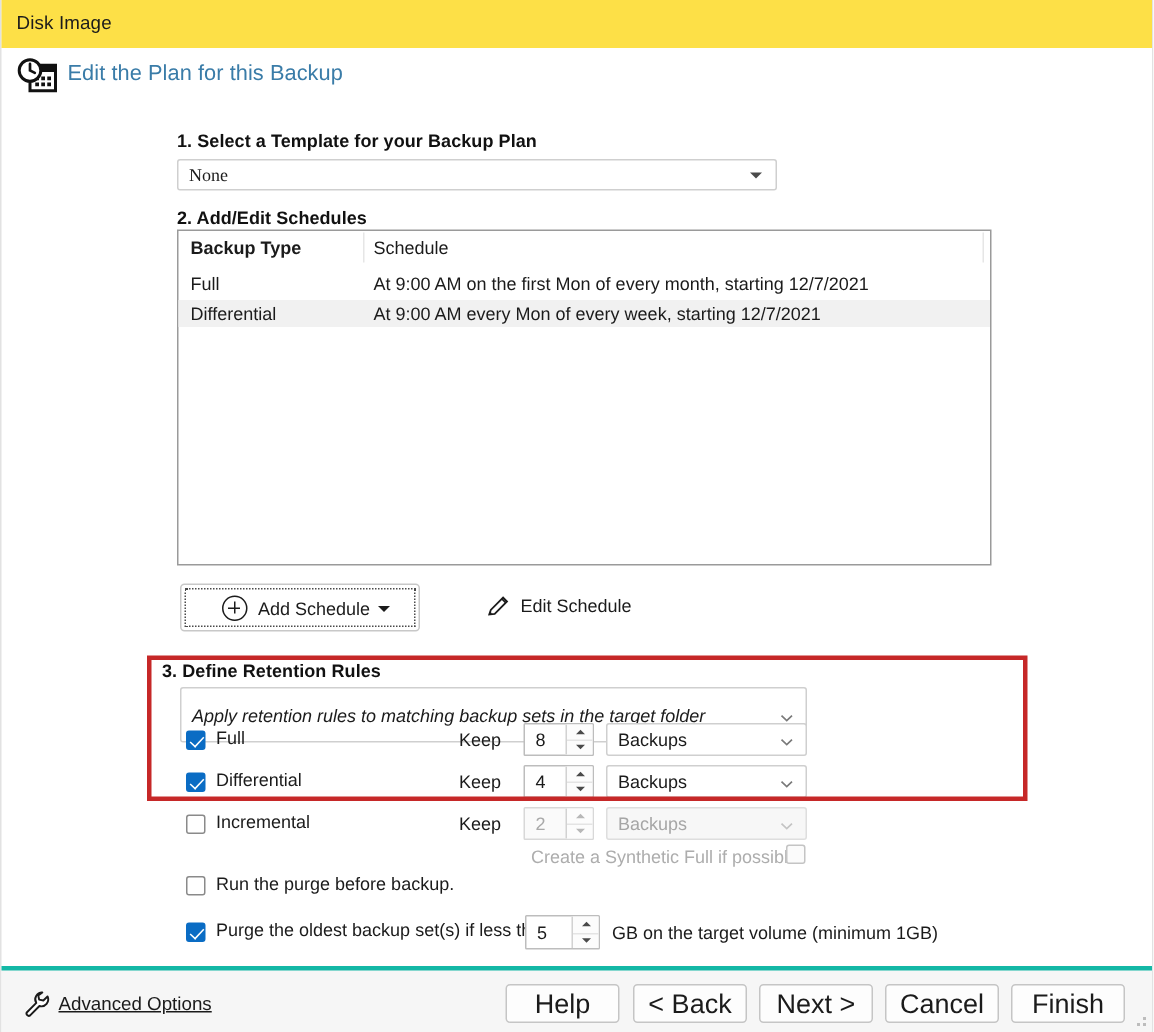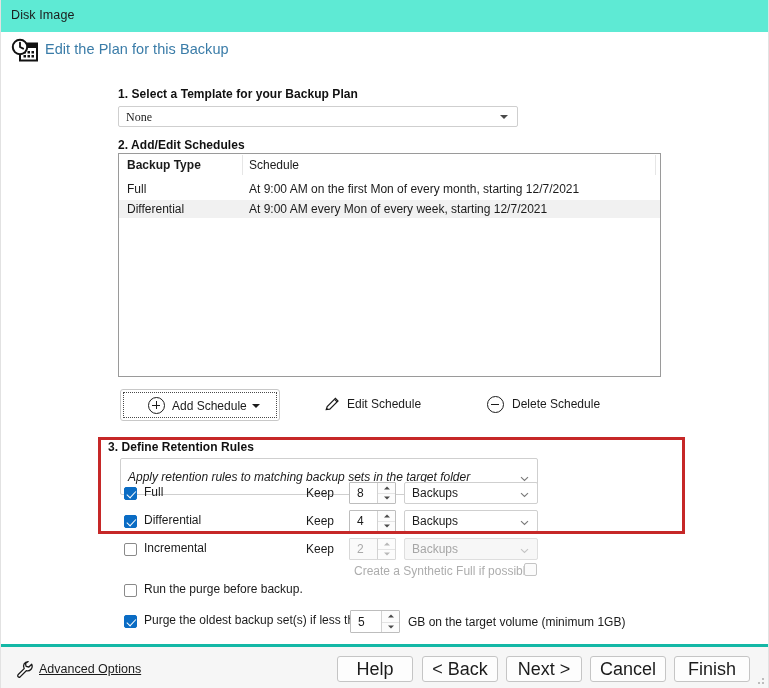--- a/index.html
+++ b/index.html
@@ -21,21 +21,21 @@
     background: #e2e2e2;
   }
   .edge-right {
     position: absolute; right: 0; top: 0; width: 1px; height: 688px;
     background: #e2e2e2;
   }
 
   
   .titlebar {
     position: absolute; left: 1px; top: 0; width: 767px; height: 32px;
-    background: #5eead4;
+    background: #fde047;
   }
   .titlebar-text {
     position: absolute; left: 10px; top: 8px;
     font-size: 12.5px; color: #1b1b1b;
     letter-spacing: 0.1px;
   }
 
   
   .header {
     position: absolute; left: 1px; top: 32px; width: 767px; height: 38px;
@@ -334,26 +334,20 @@
     <span style="position:absolute; left:0; top:3px;">
       <svg width="20" height="20" viewBox="0 0 20 20">
         <path d="M4.2 15.6 L5.2 12.6 L13.4 4.4 L16.0 7.0 L7.8 15.2 Z" fill="#ffffff" stroke="#1b1b1b" stroke-width="1.2"></path>
         <path d="M12.6 5.3 L15.1 7.8" stroke="#1b1b1b" stroke-width="1.1"></path>
         <path d="M4.2 15.6 L6.0 15.0 L5.0 13.9 Z" fill="#1b1b1b"></path>
       </svg>
     </span>
     <span class="btn-lbl" style="left:25px; top:6px;">Edit Schedule</span>
   </div>
 
-  <div class="plainbtn" style="left:487px; top:391px; width:145px;">
-    <span class="circ-icon" style="left:0px; top:5px;">
-      <span class="h"></span>
-    </span>
-    <span class="btn-lbl" style="left:25px; top:6px;">Delete Schedule</span>
-  </div>
 
   <div class="step-label" style="left:108px; top:440px;">3. Define Retention Rules</div>
 
   <div class="combo" style="left:120px; top:458px; width:418px; height:37px;font-style:italic;">
     <span class="combo-text">Apply retention rules to matching backup sets in the target folder</span>
     <span class="chev-down">
       <svg width="9" height="9" viewBox="0 0 9 9">
           <path d="M1 3 L4.5 6.4 L8 3" stroke="#7a7a7a" stroke-width="1.1" fill="none"></path>
         </svg>
     </span>

